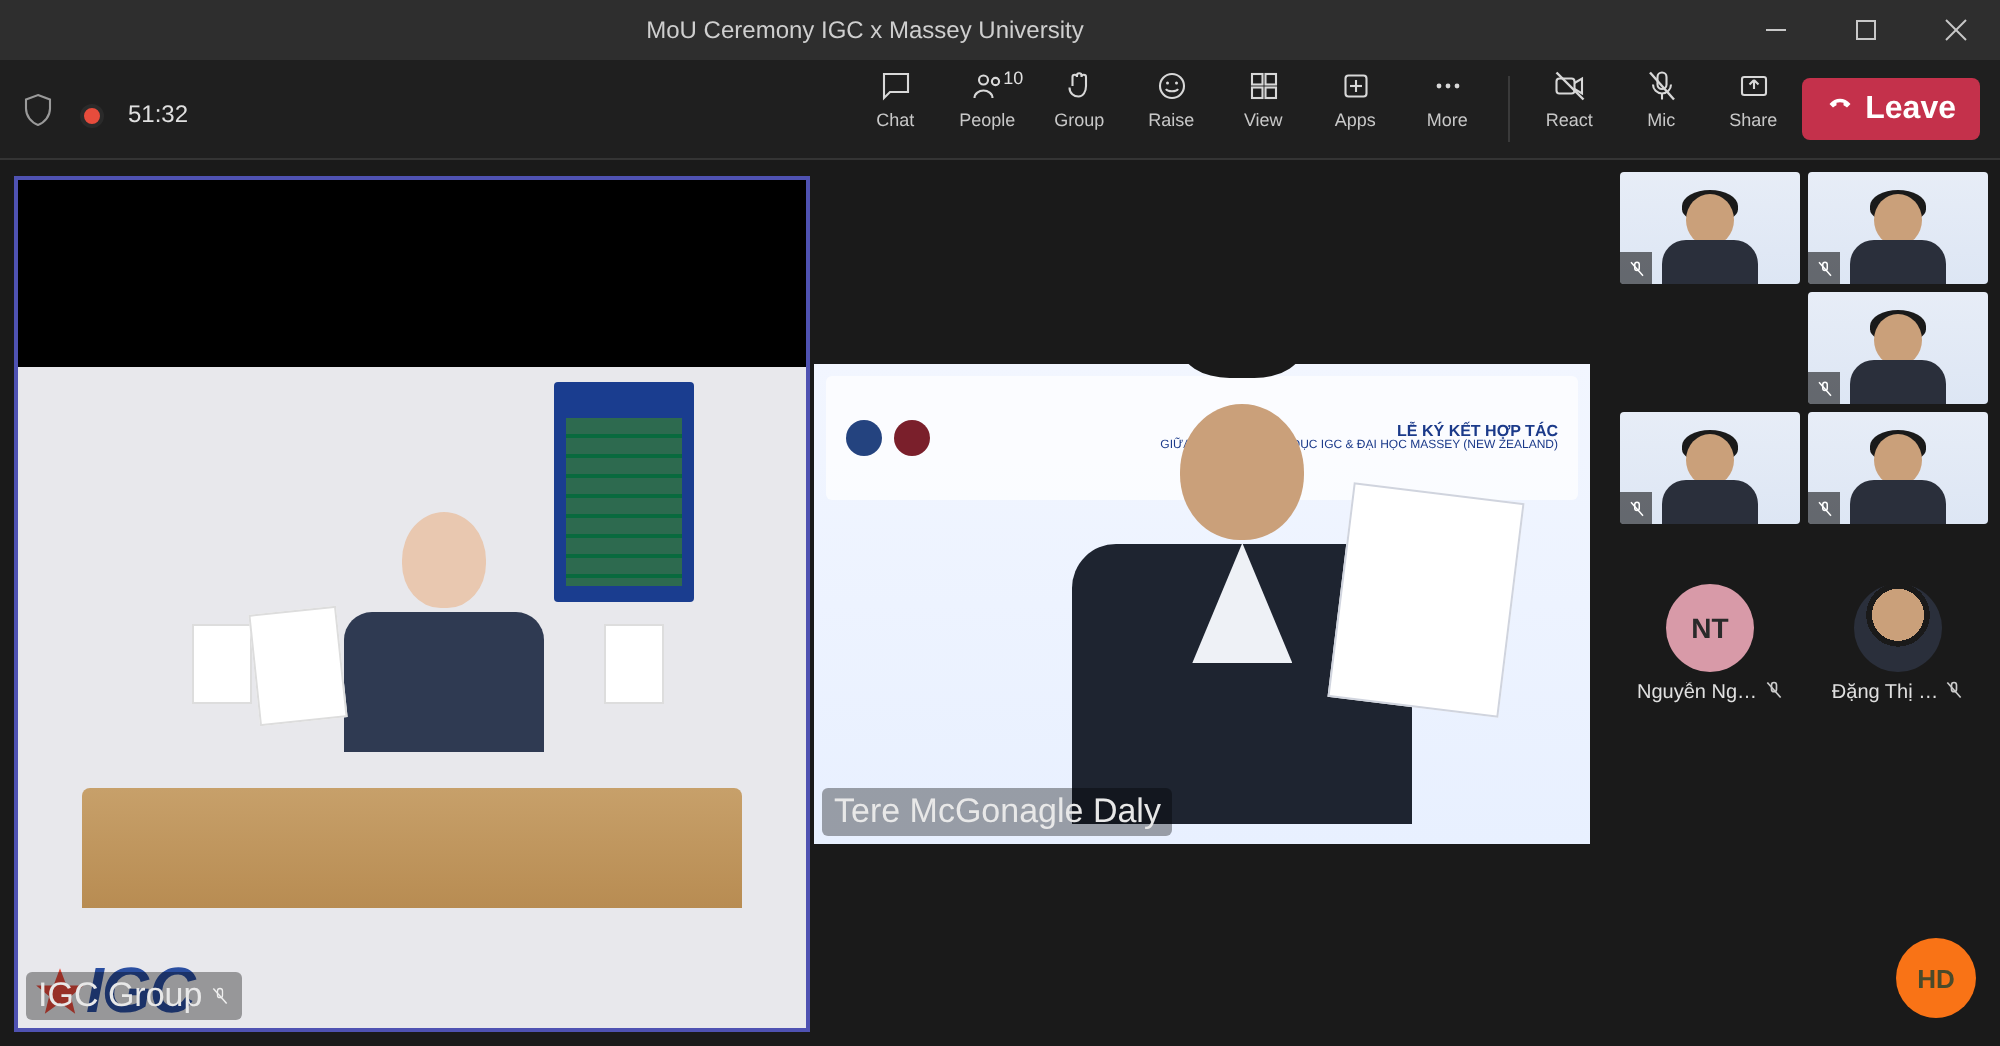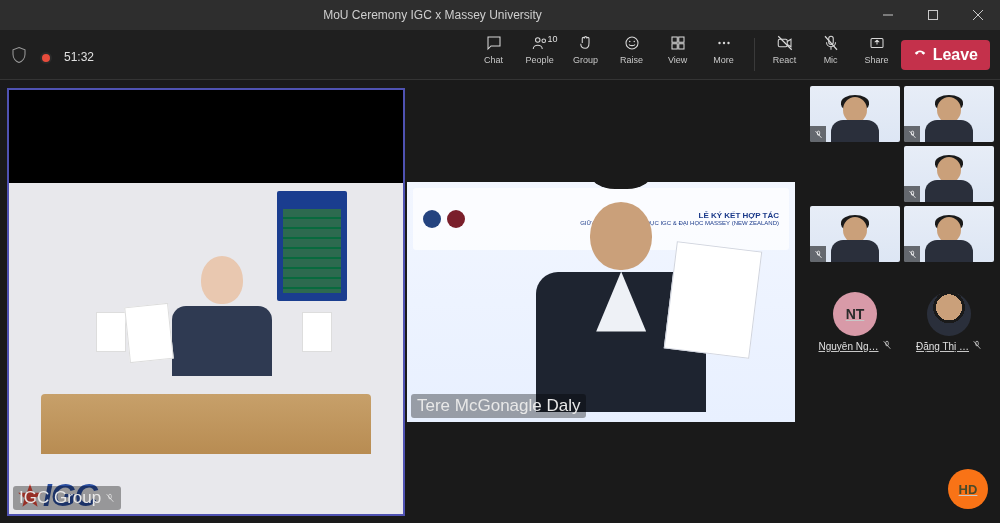--- a/index.html
+++ b/index.html
@@ -57,21 +57,21 @@
   .scene2 .banner .lg .dot{width:18px;height:18px;border-radius:50%;background:#24437f;}
   .scene2 .banner .ttl { text-align: right; font-weight: 700; font-size: 8px; }
   .scene2 .person { position: absolute; left: 32%; bottom: 0; width: 180px; height: 220px; }
   .scene2 .person .head { width: 62px; height: 68px; background: #caa07a; border-radius: 50% 50% 48% 48%; margin: 0 auto; }
   .scene2 .person .hair { position:absolute; top:-53px; left:59px; width:62px; height:40px; background:#1a1a1a; border-radius: 50% 50% 40% 40%; }
   .scene2 .person .body { width: 170px; height: 140px; background: #1e2430; border-radius: 22px 22px 0 0; margin: 2px auto 0; position: relative; }
   .scene2 .person .shirt { position:absolute; top:0; left:60px; width:50px; height:60px; background:#eef1f6; clip-path: polygon(50% 0, 100% 100%, 0 100%); }
   .scene2 .paper { position: absolute; right: 10%; bottom: 28%; width: 86px; height: 108px; background: #fff; border: 1px solid #d0d4de; transform: rotate(7deg); }
 
   
-  .right-col { width: 196px; background: #1a1a1a; display: flex; flex-direction: column; padding: 6px 4px; gap: 6px; text-decoration: underline; }
+  .right-col { width: 196px; background: #1a1a1a; display: flex; flex-direction: column; padding: 6px 4px; gap: 6px; }
   .thumb-grid { display: grid; grid-template-columns: repeat(2, 90px); grid-auto-rows: 56px; gap: 4px; justify-content: center; }
   .thumb { background: linear-gradient(#e7edf7,#dde6f4); position: relative; border-radius: 2px; overflow: hidden; }
   .thumb .mic-corner { position: absolute; left: 0; bottom: 0; width: 16px; height: 16px; background: rgba(0,0,0,0.55); display: flex; align-items: center; justify-content: center; }
   .thumb .mic-corner svg { width: 9px; height: 9px; }
   .thumb .mini-head { position:absolute; left:50%; top:42%; transform:translate(-50%,-50%); width:24px; height:26px; background:#caa07a; border-radius:50%; }
   .thumb .mini-hair { position:absolute; left:50%; top:30%; transform:translate(-50%,-50%); width:28px; height:16px; background:#1a1a1a; border-radius:50% 50% 40% 40%; }
   .thumb .mini-body { position:absolute; left:50%; bottom:-2px; transform:translateX(-50%); width:48px; height:24px; background:#2a2f3b; border-radius:12px 12px 0 0; }
 
   .avatar-row { display: flex; justify-content: space-around; margin-top: 24px; }
   .av { display: flex; flex-direction: column; align-items: center; gap: 4px; width: 88px; }
@@ -167,20 +167,30 @@
       <div class="tbtn">
         <span class="ic">
             <svg viewBox="0 0 24 24">
               <rect x="4" y="4" width="7" height="7" fill="none" stroke="#d8d8d8" stroke-width="1.4"></rect>
               <rect x="13" y="4" width="7" height="7" fill="none" stroke="#d8d8d8" stroke-width="1.4"></rect>
               <rect x="4" y="13" width="7" height="7" fill="none" stroke="#d8d8d8" stroke-width="1.4"></rect>
               <rect x="13" y="13" width="7" height="7" fill="none" stroke="#d8d8d8" stroke-width="1.4"></rect>
             </svg>
           </span>
         <span>View</span>
+      </div>
+      <div class="tbtn">
+        <span class="ic">
+            <svg viewBox="0 0 24 24">
+              <rect x="5" y="5" width="14" height="14" rx="2" fill="none" stroke="#d8d8d8" stroke-width="1.4"></rect>
+              <line x1="12" y1="8" x2="12" y2="16" stroke="#d8d8d8" stroke-width="1.4"></line>
+              <line x1="8" y1="12" x2="16" y2="12" stroke="#d8d8d8" stroke-width="1.4"></line>
+            </svg>
+          </span>
+        <span>Apps</span>
       </div>
       <div class="tbtn">
         <span class="ic">
             <svg viewBox="0 0 24 24">
               <circle cx="6" cy="12" r="1.6" fill="#d8d8d8"></circle>
               <circle cx="12" cy="12" r="1.6" fill="#d8d8d8"></circle>
               <circle cx="18" cy="12" r="1.6" fill="#d8d8d8"></circle>
             </svg>
           </span>
         <span>More</span>

